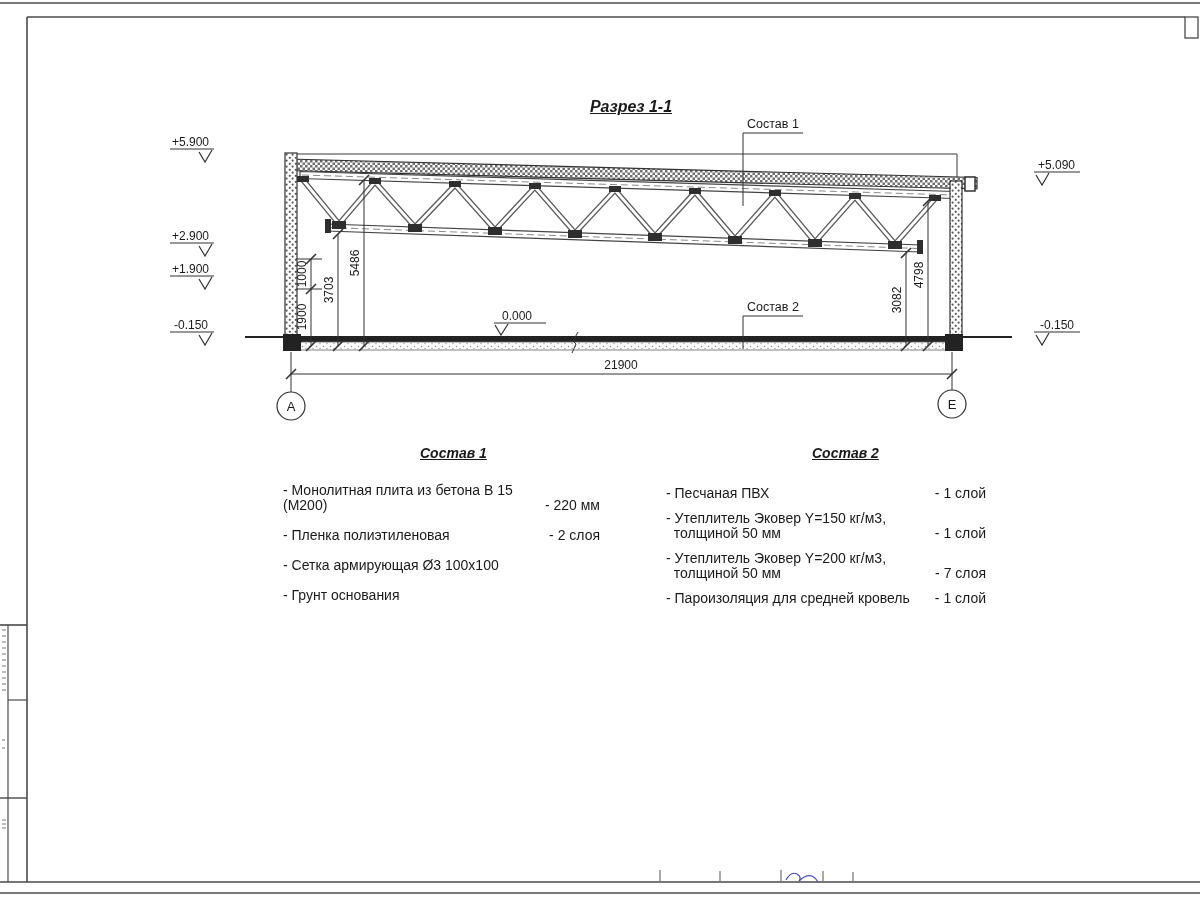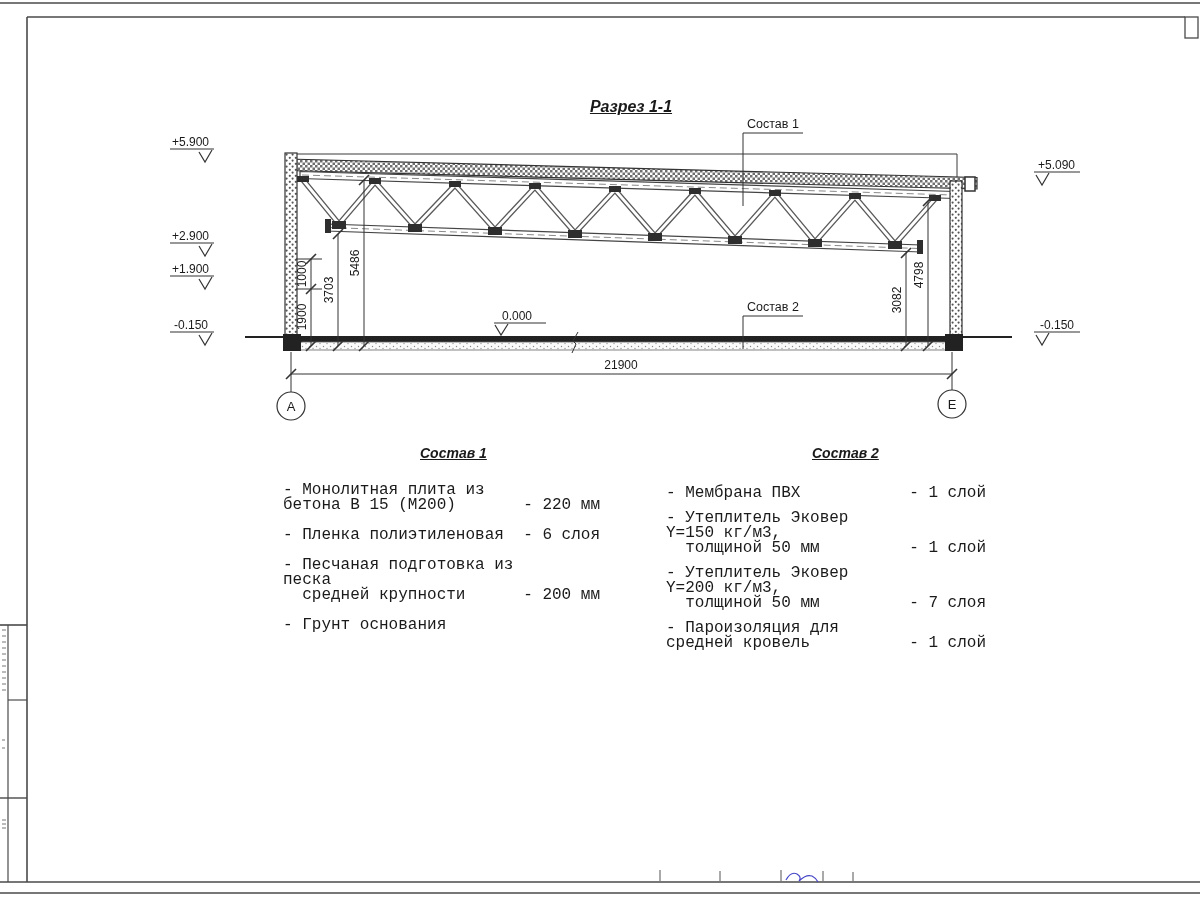--- a/index.html
+++ b/index.html
@@ -1,21 +1,21 @@
 <!DOCTYPE html>
 <html><head>
 <meta charset="utf-8">
 <style>
   html,body{margin:0;padding:0;background:#ffffff;}
   .sheet{position:relative;width:1200px;height:900px;background:#ffffff;overflow:hidden;
          font-family:"Liberation Sans", sans-serif;color:#1a1a1a;}
   .abs{position:absolute;}
   .sec-title{font-size:16px;font-style:italic;text-decoration:underline;font-weight:bold;text-align:center;}
   .list-title{font-size:14px;font-style:italic;text-decoration:underline;font-weight:bold;}
-  .mlist{font-size:16px;line-height:15px;font-family:Liberation Mono, monospace;}
+  .mlist{font-size:14px;line-height:15px;}
   .mrow{display:flex;justify-content:space-between;align-items:flex-end;}
   .mrow .it-text{white-space:pre-wrap;}
   .mrow .it-val{white-space:nowrap;padding-left:8px;}
   .l15>.mrow{margin-bottom:15px;}
   .l10>.mrow{margin-bottom:10px;}
   svg{position:absolute;left:0;top:0;}
   svg text{font-family:"Liberation Sans", sans-serif;font-size:12px;fill:#1a1a1a;}
   .dimtxt{font-size:12px;}
   .lvltxt{font-size:12px;}
   .axtxt{font-size:13px;}
@@ -236,37 +236,36 @@
   <div class="abs sec-title" style="left:551px;top:60px;width:160px;margin-top:38px;">Разрез 1-1</div>
 
   <div class="abs list-title" style="left:420px;top:445px;">Состав 1</div>
   <div class="abs mlist l15" style="left:283px;top:483px;width:317px;">
     <div class="mrow">
       <span class="it-text">- Монолитная плита из бетона В 15 (М200)</span>
       <span class="it-val">- 220 мм</span>
     </div>
     <div class="mrow">
       <span class="it-text">- Пленка полиэтиленовая</span>
-      <span class="it-val">- 6 слоя</span>
-    </div>
-    <div class="mrow">
-      <span class="it-text">- Песчаная подготовка из песка
-  средней крупности</span>
-      <span class="it-val">- 200 мм</span>
+      <span class="it-val">- 2 слоя</span>
+    </div>
+    <div class="mrow">
+      <span class="it-text">- Сетка армирующая Ø3 100х100</span>
+      <span class="it-val"></span>
     </div>
     <div class="mrow">
       <span class="it-text">- Грунт основания</span>
       <span class="it-val"></span>
     </div>
   </div>
 
   <div class="abs list-title" style="left:812px;top:445px;">Состав 2</div>
   <div class="abs mlist l10" style="left:666px;top:486px;width:320px;">
     <div class="mrow">
-      <span class="it-text">- Мембрана ПВХ</span>
+      <span class="it-text">- Песчаная ПВХ</span>
       <span class="it-val">- 1 слой</span>
     </div>
     <div class="mrow">
       <span class="it-text">- Утеплитель Эковер Y=150 кг/м3,
   толщиной 50 мм</span>
       <span class="it-val">- 1 слой</span>
     </div>
     <div class="mrow">
       <span class="it-text">- Утеплитель Эковер Y=200 кг/м3,
   толщиной 50 мм</span>

